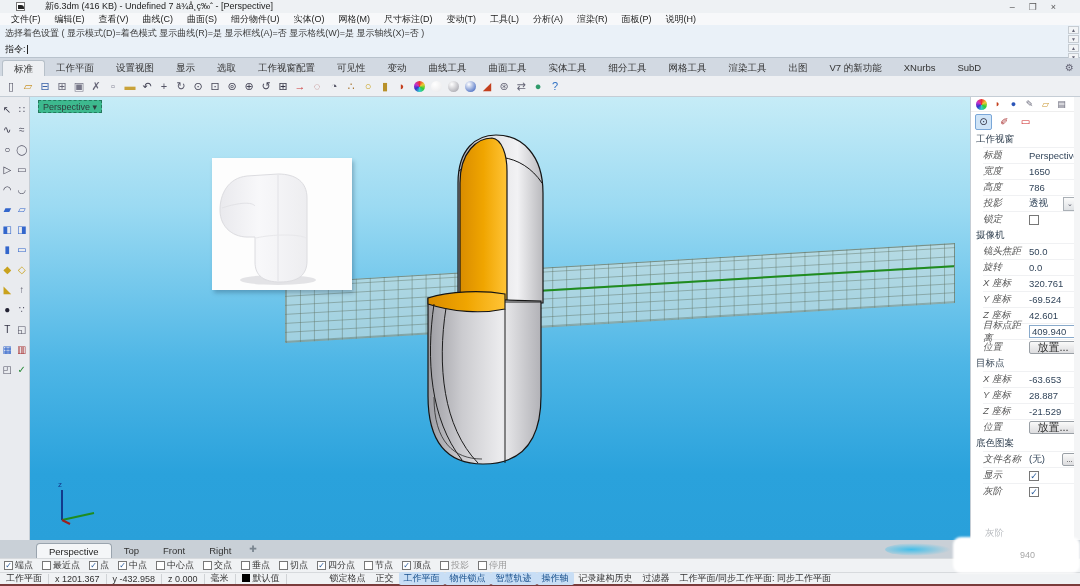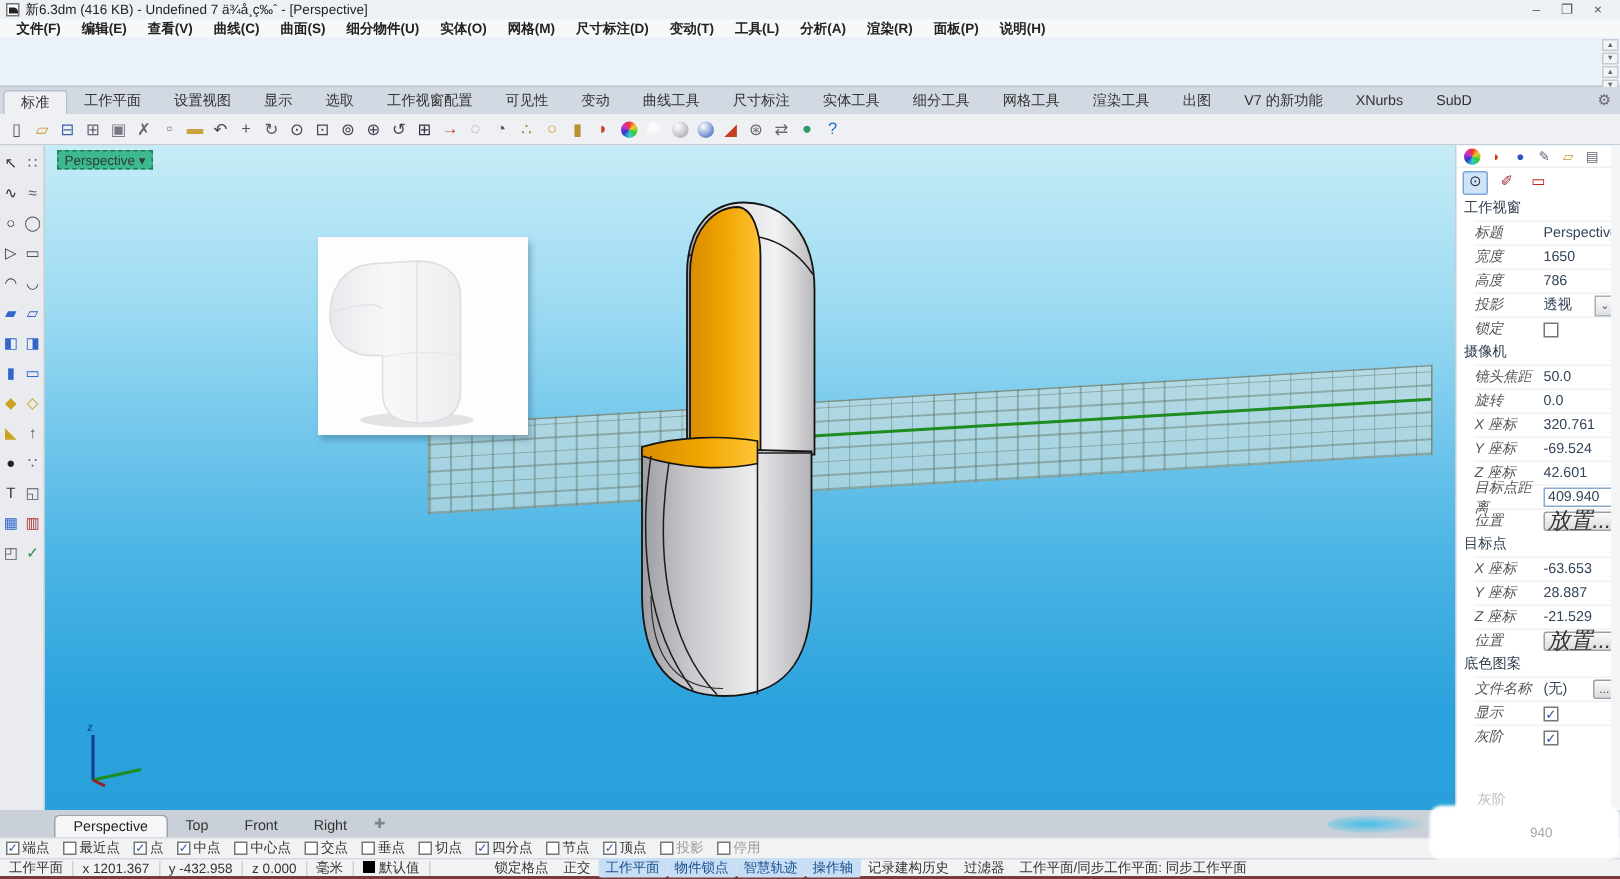--- a/index.html
+++ b/index.html
@@ -2,31 +2,31 @@
 <html><head>
 <meta charset="utf-8">
 <style>
   * { margin:0; padding:0; box-sizing:border-box; }
   html,body { width:1080px; height:586px; overflow:hidden;
     font-family:"Liberation Sans","DejaVu Sans",sans-serif; font-size:9px; color:#333;
     background:#f0f2f4; position:relative; }
 
   
   .titlebar { position:absolute; left:0; top:0; width:1080px; height:13px;
-    background:#eef1f4; display:flex; align-items:center; padding:0 4px; gap:4px; }
+    background:#eef1f4; display:flex; align-items:center; padding:0 16px; gap:20px; }
   .app-icon { width:9px; height:9px; background:#fff; border:1px solid #777; position:relative; }
   .app-icon::after { content:""; position:absolute; left:1px; top:2px; width:6px; height:4px;
     background:#222; border-radius:0 3px 0 0; }
   .title-text { font-size:9px; color:#222; }
   .win-controls { margin-left:auto; display:flex; gap:14px; padding-right:8px; color:#555; font-size:9px; }
   .win-controls span { cursor:default; }
 
   
   .menubar { position:absolute; left:0; top:13px; width:1080px; height:12px;
-    background:#f7f8fa; display:flex; align-items:center; padding-left:4px;font-weight:bold; }
+    background:#f7f8fa; display:flex; align-items:center; padding-left:4px; }
   .menu-item { padding:0 7px; color:#222; }
 
   
   .cmdarea { position:absolute; left:0; top:25px; width:1080px; height:33px;
     background:#eaf1f8; border-bottom:1px solid #b9c3cd; }
   .cmd-line { height:16px; line-height:16px; padding-left:5px; color:#3c3c3c; white-space:nowrap; }
   .cmd-prompt { color:#222; }
   .caret { display:inline-block; width:1px; height:9px; background:#222; vertical-align:middle; margin-left:1px; }
   .cmd-scroll { position:absolute; right:1px; top:1px; width:11px; height:31px;
     display:flex; flex-direction:column; gap:1px; }
@@ -90,22 +90,22 @@
     border-radius:2px; }
   .subtab.sel { background:#cfe4f7; border:1px solid #7aa7d8; }
   .sec-title { height:16px; line-height:16px; padding-left:5px; color:#2f3f4f; font-size:9.5px; }
   .prow { height:16px; display:flex; align-items:center; margin-left:12px;
     border-top:1px solid #f0f1f3; font-size:9.5px; }
   .prow .plabel { width:46px; color:#555;font-style:italic; }
   .prow .pvalue { color:#32455a; flex:1; }
   .pinput { border:1px solid #89aacb; background:#fff; padding:0 2px; height:13px;
     line-height:12px; flex:1; margin-right:3px; color:#32455a; }
   .pbtn { width:48px; height:13px; margin-right:3px; background:linear-gradient(#fafafa,#dcdcde);
-    border:1px solid #9aa0a6; border-radius:2px; font-size:15px; color:#333;
-    display:flex; align-items:center; justify-content:center;font-style:italic; }
+    border:1px solid #9aa0a6; border-radius:2px; font-size:11px; color:#333;
+    display:flex; align-items:center; justify-content:center; }
   .pbrowse { width:15px; height:13px; margin-right:3px; background:linear-gradient(#fafafa,#dcdcde);
     border:1px solid #9aa0a6; border-radius:2px; font-size:8px; color:#333;
     display:flex; align-items:center; justify-content:center; }
   .pdrop { width:14px; height:14px; margin-right:3px; background:linear-gradient(#fafafa,#dfe2e5);
     border:1px solid #aab0b6; font-size:7px; color:#556;
     display:flex; align-items:center; justify-content:center; }
   .cb { width:10px; height:10px; border:1px solid #777; background:#fff; font-size:9px;
     line-height:9px; text-align:center; color:#2a5c9c; }
   .panel-faint { position:absolute; left:14px; top:430px; color:#b9bcc0; font-size:9.5px; }
   .panel-scroll { position:absolute; right:0; top:0; width:6px; height:443px; background:#f4f5f6; }
@@ -171,39 +171,43 @@
     <span class="menu-item">尺寸标注(D)</span>
     <span class="menu-item">变动(T)</span>
     <span class="menu-item">工具(L)</span>
     <span class="menu-item">分析(A)</span>
     <span class="menu-item">渲染(R)</span>
     <span class="menu-item">面板(P)</span>
     <span class="menu-item">说明(H)</span>
   </div>
 
 <div class="cmdarea">
+  <div class="cmd-line">选择着色设置 ( 显示模式(D)=着色模式  显示曲线(R)=是  显示框线(A)=否  显示格线(W)=是  显示轴线(X)=否 )</div>
+  <div class="cmd-line">
+    <span class="cmd-prompt">指令:</span><span class="caret"></span>
+  </div>
   <div class="cmd-scroll">
       <span>▲</span>
       <span>▼</span>
       <span>▲</span>
       <span>▼</span>
     </div>
 </div>
 
 <div class="tabbar">
     <span class="tab active">标准</span>
     <span class="tab">工作平面</span>
     <span class="tab">设置视图</span>
     <span class="tab">显示</span>
     <span class="tab">选取</span>
     <span class="tab">工作视窗配置</span>
     <span class="tab">可见性</span>
     <span class="tab">变动</span>
     <span class="tab">曲线工具</span>
-    <span class="tab">尺寸标注</span>
+    <span class="tab">曲面工具</span>
     <span class="tab">实体工具</span>
     <span class="tab">细分工具</span>
     <span class="tab">网格工具</span>
     <span class="tab">渲染工具</span>
     <span class="tab">出图</span>
     <span class="tab">V7 的新功能</span>
     <span class="tab">XNurbs</span>
     <span class="tab">SubD</span>
     <span class="tabbar-gear">⚙</span>
   </div>

